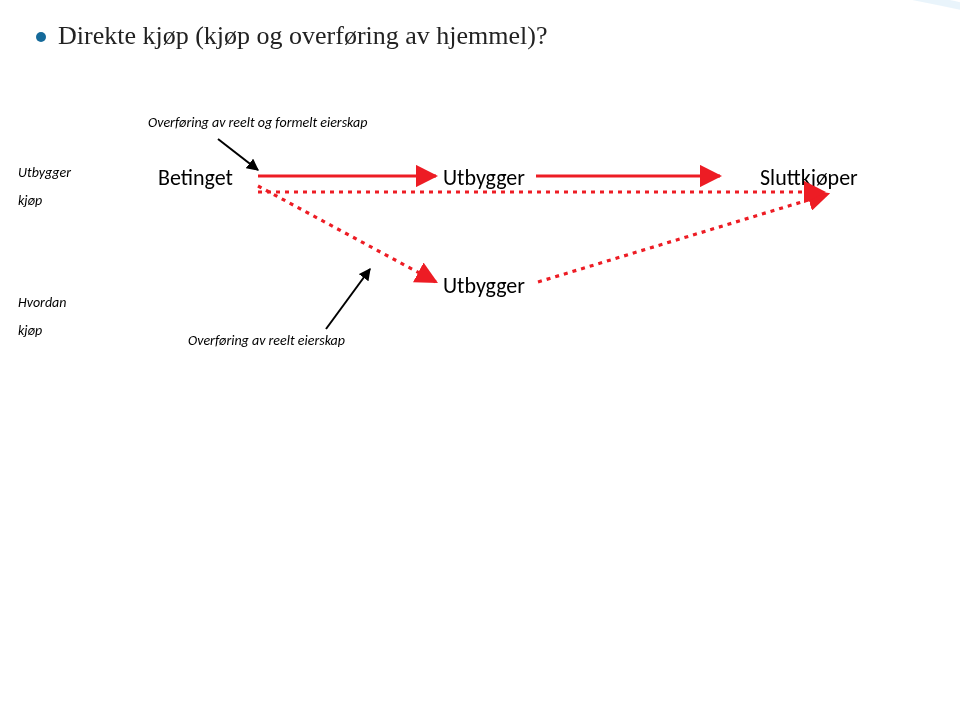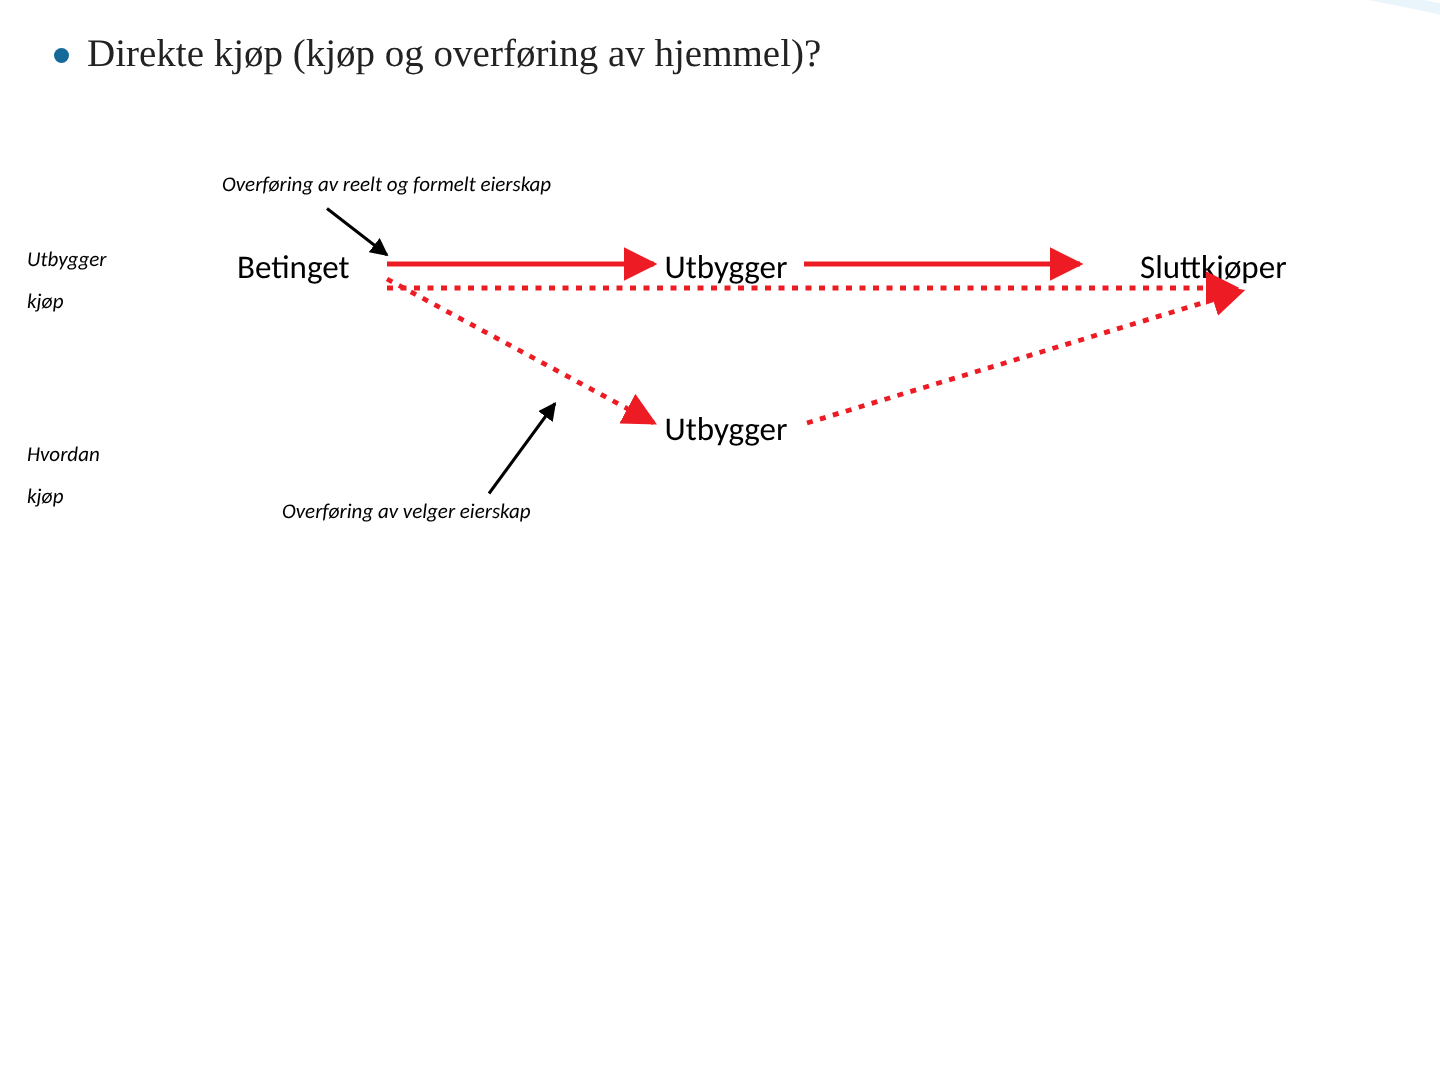--- a/index.html
+++ b/index.html
@@ -109,21 +109,21 @@
 
     <div class="d-label italic" style="left:-50px; top:180px;">Hvordan</div>
     <div class="d-label italic" style="left:-50px; top:208px;">kjøp</div>
 
     <div class="d-node" style="left:90px;  top:50px;">Betinget</div>
     <div class="d-node" style="left:375px; top:50px;">Utbygger</div>
     <div class="d-node" style="left:692px; top:50px;">Sluttkjøper</div>
 
     <div class="d-node" style="left:375px; top:158px;">Utbygger</div>
 
-    <div class="d-label italic" style="left:120px; top:218px;">Overføring av velger eierskap</div>
+    <div class="d-label italic" style="left:120px; top:218px;">Overføring av reelt eierskap</div>
 
     <svg class="arrows">
       <defs>
         <marker id="arrRed" viewBox="0 0 10 10" refX="9" refY="5" markerWidth="7" markerHeight="7" orient="auto-start-reverse">
           <path d="M0,0 L10,5 L0,10 Z" fill="#ED1C24"></path>
         </marker>
         <marker id="arrBlk" viewBox="0 0 10 10" refX="9" refY="5" markerWidth="6" markerHeight="6" orient="auto-start-reverse">
           <path d="M0,0 L10,5 L0,10 Z" fill="#000"></path>
         </marker>
       </defs>

